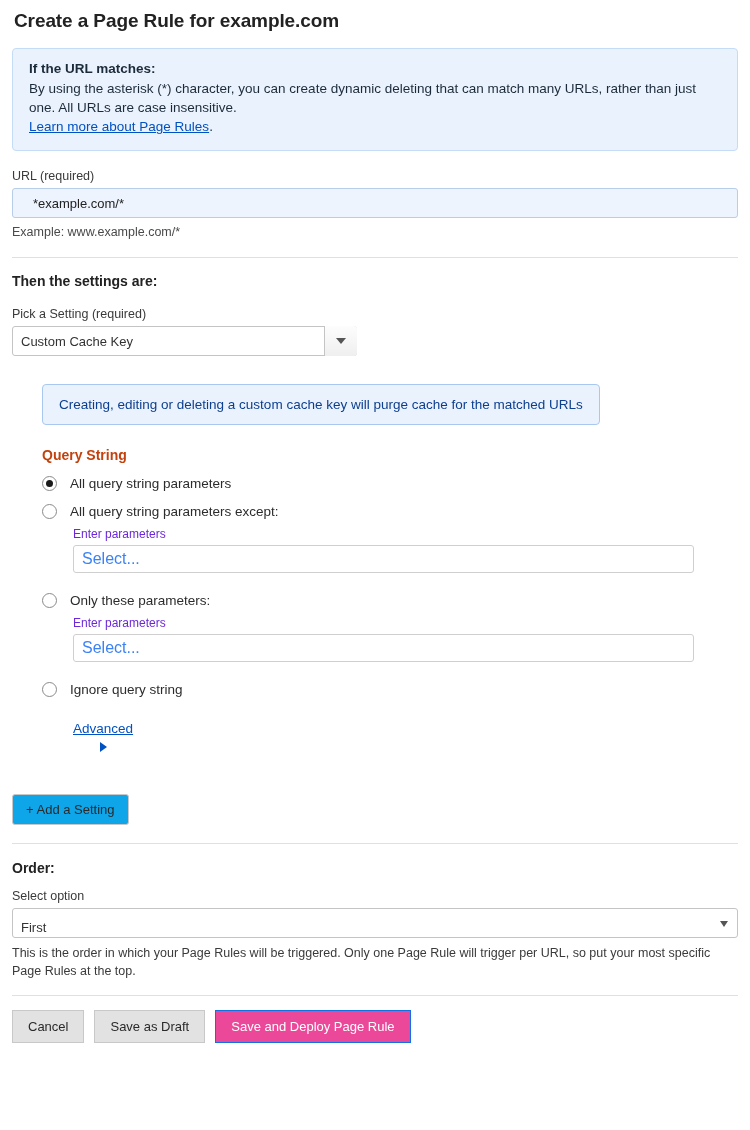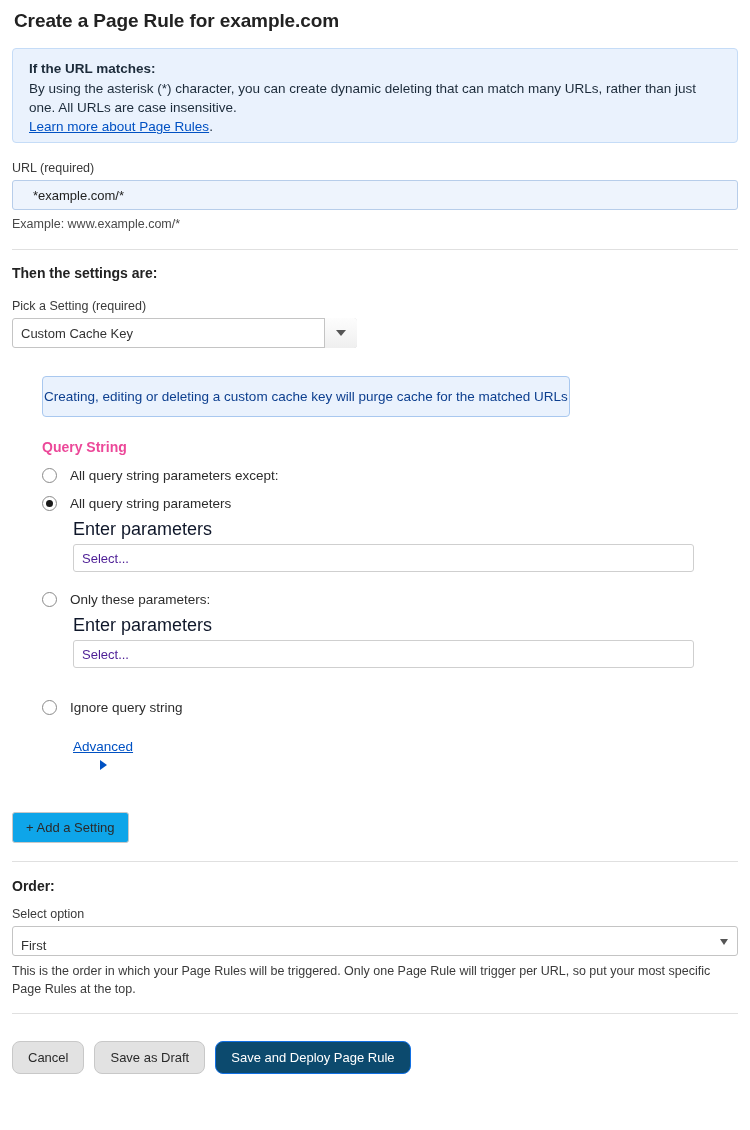--- a/index.html
+++ b/index.html
@@ -29,21 +29,21 @@
     padding: 0 0 0 2px;
     letter-spacing: -0.1px;
   }
 
   
   .callout {
     margin-top: 16px;
     background: #eaf2fd;
     border: 1px solid #c5dcf7;
     border-radius: 4px;
-    padding: 12px 14px 6px 16px;
+    padding: 12px 14px 14px 16px;
   }
   .callout-title {
     font-weight: bold;
     font-size: 13.5px;
     color: #1c2b3a;
     margin-bottom: 3px;
   }
   .callout-text {
     font-size: 13.5px;
     line-height: 19px;
@@ -137,27 +137,27 @@
     margin-left: 30px;
     margin-top: 38px;
   }
   .purge-note {
     display: inline-block;
     background: #eaf2fd;
     border: 1px solid #a9c8ef;
     border-radius: 4px;
     color: #0d3f8f;
     font-size: 13.5px;
-    padding: 12px 1px;
+    padding: 12px 16px;
   }
 
   .group-title {
     font-size: 14px;
     font-weight: bold;
-    color: #ec4899;
+    color: #c2410c;
     margin-top: 22px;
     margin-bottom: 10px;
   }
 
   .radio-row {
     display: flex;
     align-items: center;
     margin-top: 13px;
   }
   .radio {
@@ -181,32 +181,32 @@
   .radio-label {
     font-size: 13.5px;
     color: #2c2c2c;
   }
 
   .sub-block {
     margin-left: 31px;
     margin-top: 8px;
   }
   .sub-label {
-    font-size: 18px;
-    color: #0f172a;
+    font-size: 12px;
+    color: #6d28d9;
     margin-bottom: 4px;
   }
   .select-input {
     width: 621px;
     height: 28px;
     border: 1px solid #cfcfcf;
     border-radius: 3px;
     background: #fff;
-    font-size: 13px;
-    color: #4c1d95;
+    font-size: 16px;
+    color: #3b82f6;
     padding: 4px 8px;
     display: flex;
     align-items: center;
   }
 
   .advanced {
     margin-left: 31px;
     margin-top: 24px;
     display: inline-flex;
     align-items: center;
@@ -280,40 +280,39 @@
   .footer {
     margin-top: 15px;
     padding-top: 14px;
     border-top: 1px solid #e0e0e0;
     display: flex;
     gap: 10px;
     align-items: center;
     padding-bottom: 16px;
   }
   .btn {
-    border-radius: 8px;
+    border-radius: 0;
     font-size: 13px;
     padding: 9px 15px;
     border: 1px solid transparent;
     line-height: 1;
     white-space: nowrap;
-    margin-top: 13px;
   }
   .btn-cancel {
     background: #e2e2e2;
     border-color: #c8c8c8;
     color: #2a2a2a;
   }
   .btn-draft {
     background: #e2e2e2;
     border-color: #c8c8c8;
     color: #2a2a2a;
   }
   .btn-deploy {
-    background: #0c4a6e;
+    background: #ec4899;
     border-color: #1170e4;
     color: #fff;
     text-align: right;
   }
 </style>
 </head>
 <body>
 
 <div class="page">
 
@@ -345,47 +344,47 @@
     </div>
   </div>
 
   <div class="setting-body">
 
     <div class="purge-note">Creating, editing or deleting a custom cache key will purge cache for the matched URLs</div>
 
     <div class="group-title">Query String</div>
 
     <div class="radio-row">
+      <span class="radio checked"></span>
+      <span class="radio-label">All query string parameters</span>
+    </div>
+
+    <div class="radio-row">
       <span class="radio"></span>
       <span class="radio-label">All query string parameters except:</span>
-    </div>
-
-    <div class="radio-row">
-      <span class="radio checked"></span>
-      <span class="radio-label">All query string parameters</span>
     </div>
     <div class="sub-block">
       <div class="sub-label">Enter parameters</div>
       <div class="select-input">
         <span>Select...</span>
       </div>
     </div>
 
     <div class="radio-row" style="margin-top:20px;">
       <span class="radio"></span>
       <span class="radio-label">Only these parameters:</span>
     </div>
     <div class="sub-block">
       <div class="sub-label">Enter parameters</div>
       <div class="select-input">
         <span>Select...</span>
       </div>
     </div>
 
-    <div class="radio-row" style="margin-top:32px;">
+    <div class="radio-row" style="margin-top:20px;">
       <span class="radio"></span>
       <span class="radio-label">Ignore query string</span>
     </div>
 
     <div class="advanced">
       <span class="advanced-text">Advanced</span>
       <span class="caret-right"></span>
     </div>
   </div>
 

